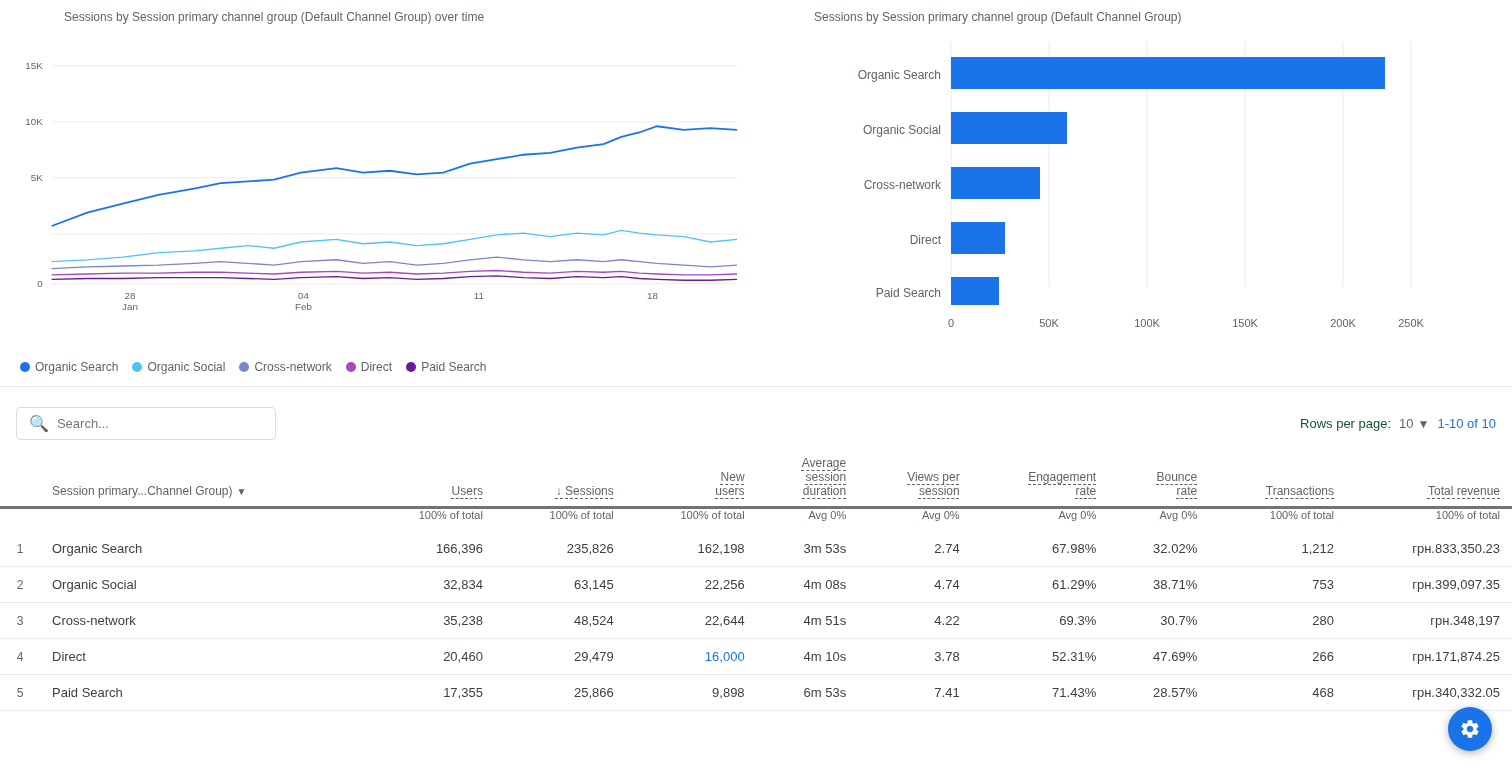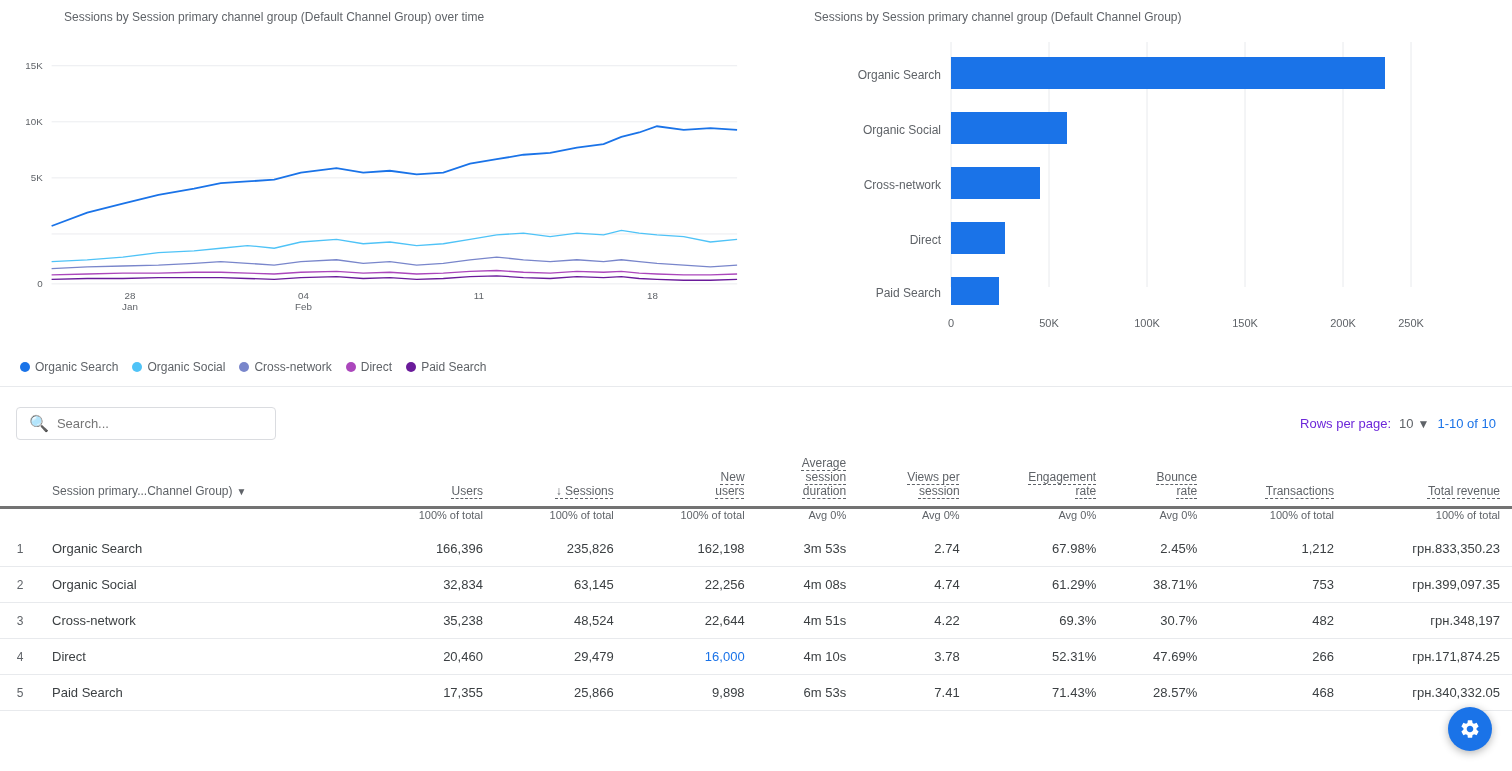--- a/index.html
+++ b/index.html
@@ -22,21 +22,21 @@
     .bar-chart-container { position: relative; height: 320px; }
     .bar-chart-svg { width: 100%; height: 310px; }
 
     .divider { width: 100%; height: 1px; background: #e8eaed; margin: 12px 0; }
 
     .search-and-pagination { display: flex; align-items: center; padding: 8px 16px; justify-content: space-between; }
     .search-box { display: flex; align-items: center; gap: 8px; border: 1px solid #dadce0; border-radius: 4px; padding: 6px 12px; width: 260px; }
     .search-box input { border: none; outline: none; font-size: 13px; color: #3c4043; background: transparent; width: 100%; }
 
     .pagination { display: flex; align-items: center; gap: 8px; font-size: 13px; color: #5f6368; }
-    .rows-label { color: #6d28d9; }
+    .rows-label { color: #14532d; }
     .rows-select { display: flex; align-items: center; gap: 4px; }
     .page-info { color: #1a73e8; font-weight: 500; }
 
     .data-table { width: 100%; border-collapse: collapse; font-size: 13px; }
     .data-table th { padding: 8px 12px; text-align: right; font-weight: 400; color: #5f6368; border-bottom: 3px solid #737373; font-size: 12px; vertical-align: bottom; }
     .data-table th:first-child { text-align: left; }
     .data-table th.col-channel { text-align: left; }
     .data-table td { padding: 10px 12px; text-align: right; border-bottom: 1px solid #e8eaed; }
     .data-table td:nth-child(1) { text-align: center; color: #5f6368; font-size: 12px; }
     .data-table td:nth-child(2) { text-align: left; font-weight: 500; }
@@ -231,21 +231,21 @@
 
       <tr>
         <td>1</td>
         <td style="text-align:left; font-weight:500;">Organic Search</td>
         <td>166,396</td>
         <td>235,826</td>
         <td>162,198</td>
         <td>3m 53s</td>
         <td>2.74</td>
         <td>67.98%</td>
-        <td>2.45%</td>
+        <td>32.02%</td>
         <td>1,212</td>
         <td>грн.833,350.23</td>
       </tr>
 
       <tr>
         <td>2</td>
         <td style="text-align:left; font-weight:500;">Organic Social</td>
         <td>32,834</td>
         <td>63,145</td>
         <td>22,256</td>
@@ -260,21 +260,21 @@
       <tr>
         <td>3</td>
         <td style="text-align:left; font-weight:500;">Cross-network</td>
         <td>35,238</td>
         <td>48,524</td>
         <td>22,644</td>
         <td>4m 51s</td>
         <td>4.22</td>
         <td>69.3%</td>
         <td>30.7%</td>
-        <td>482</td>
+        <td>280</td>
         <td>грн.348,197</td>
       </tr>
 
       <tr>
         <td>4</td>
         <td style="text-align:left; font-weight:500;">Direct</td>
         <td>20,460</td>
         <td>29,479</td>
         <td class="link-blue">16,000</td>
         <td>4m 10s</td>

